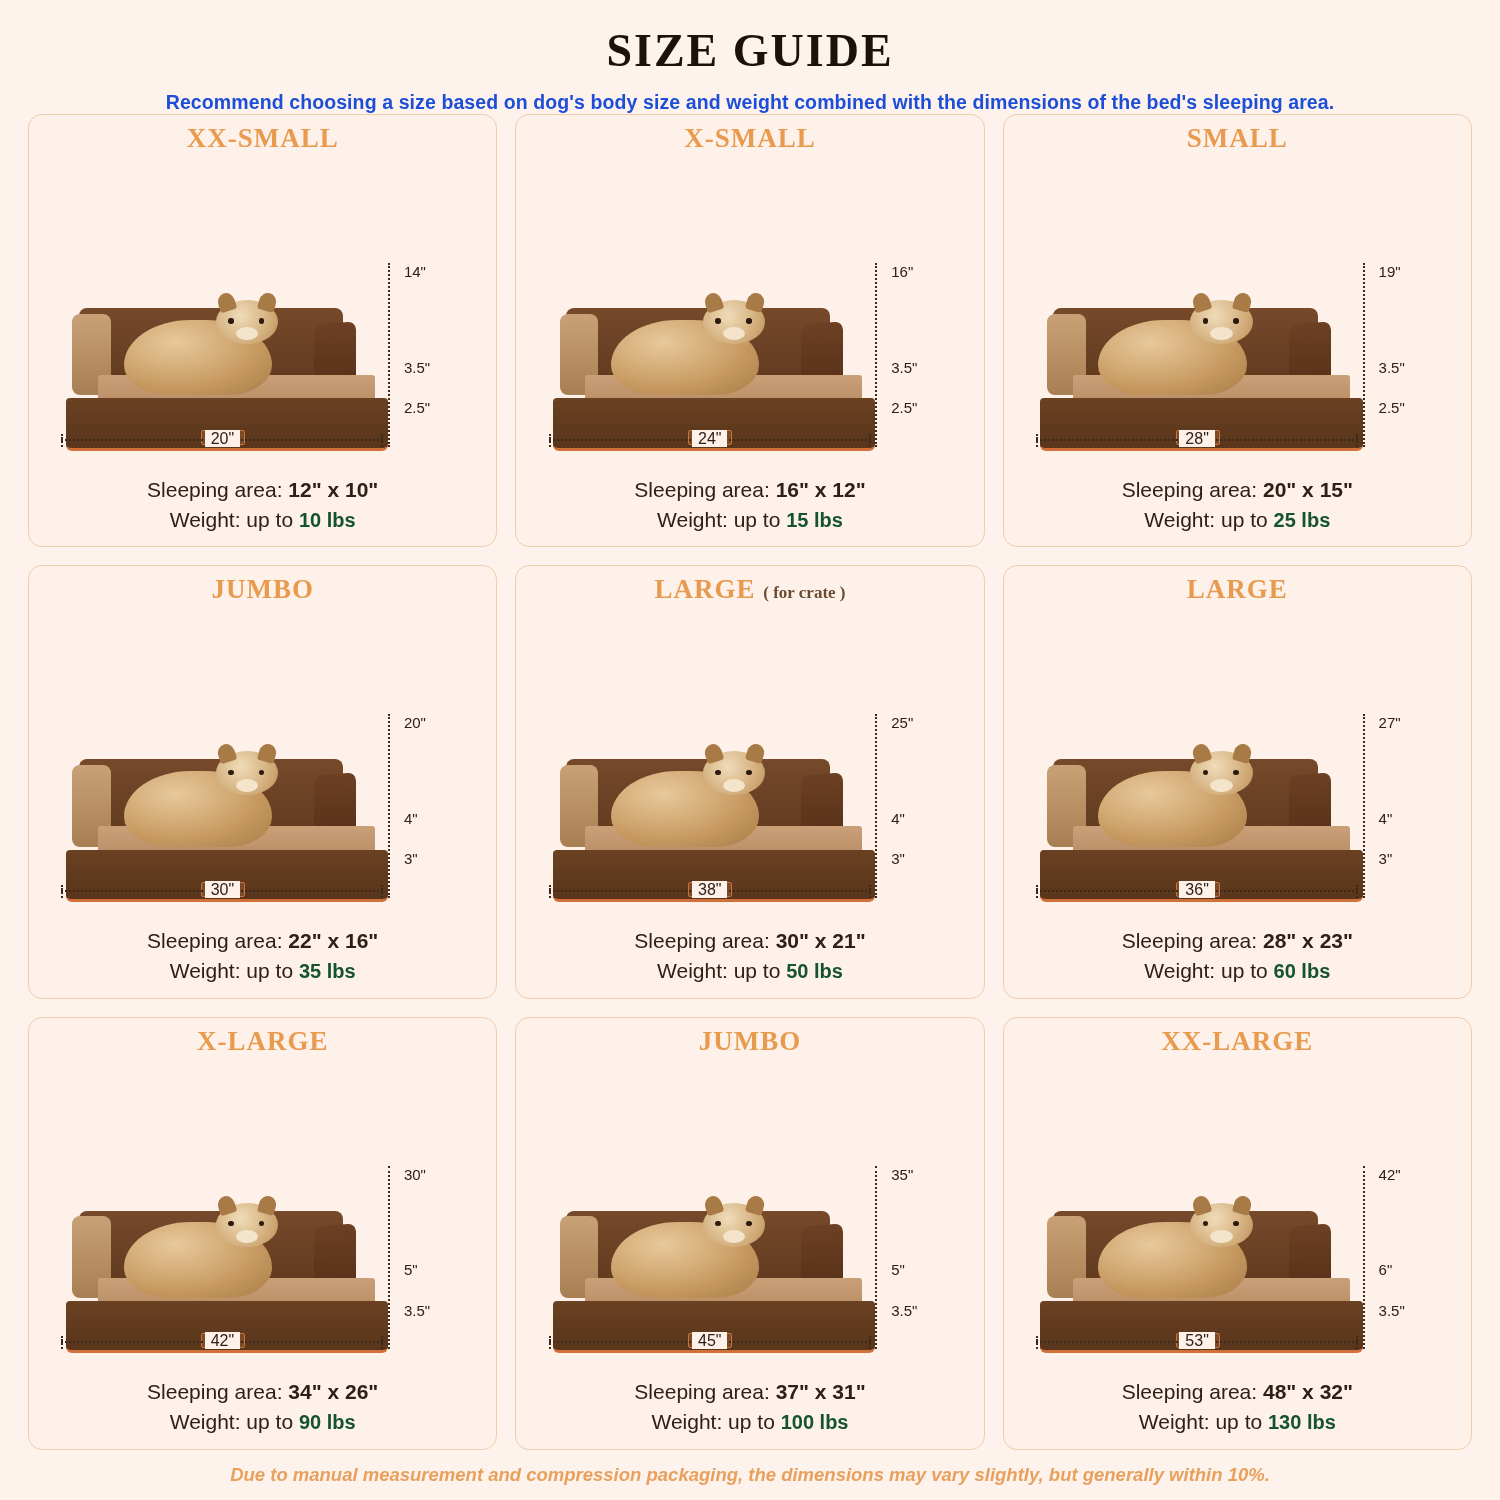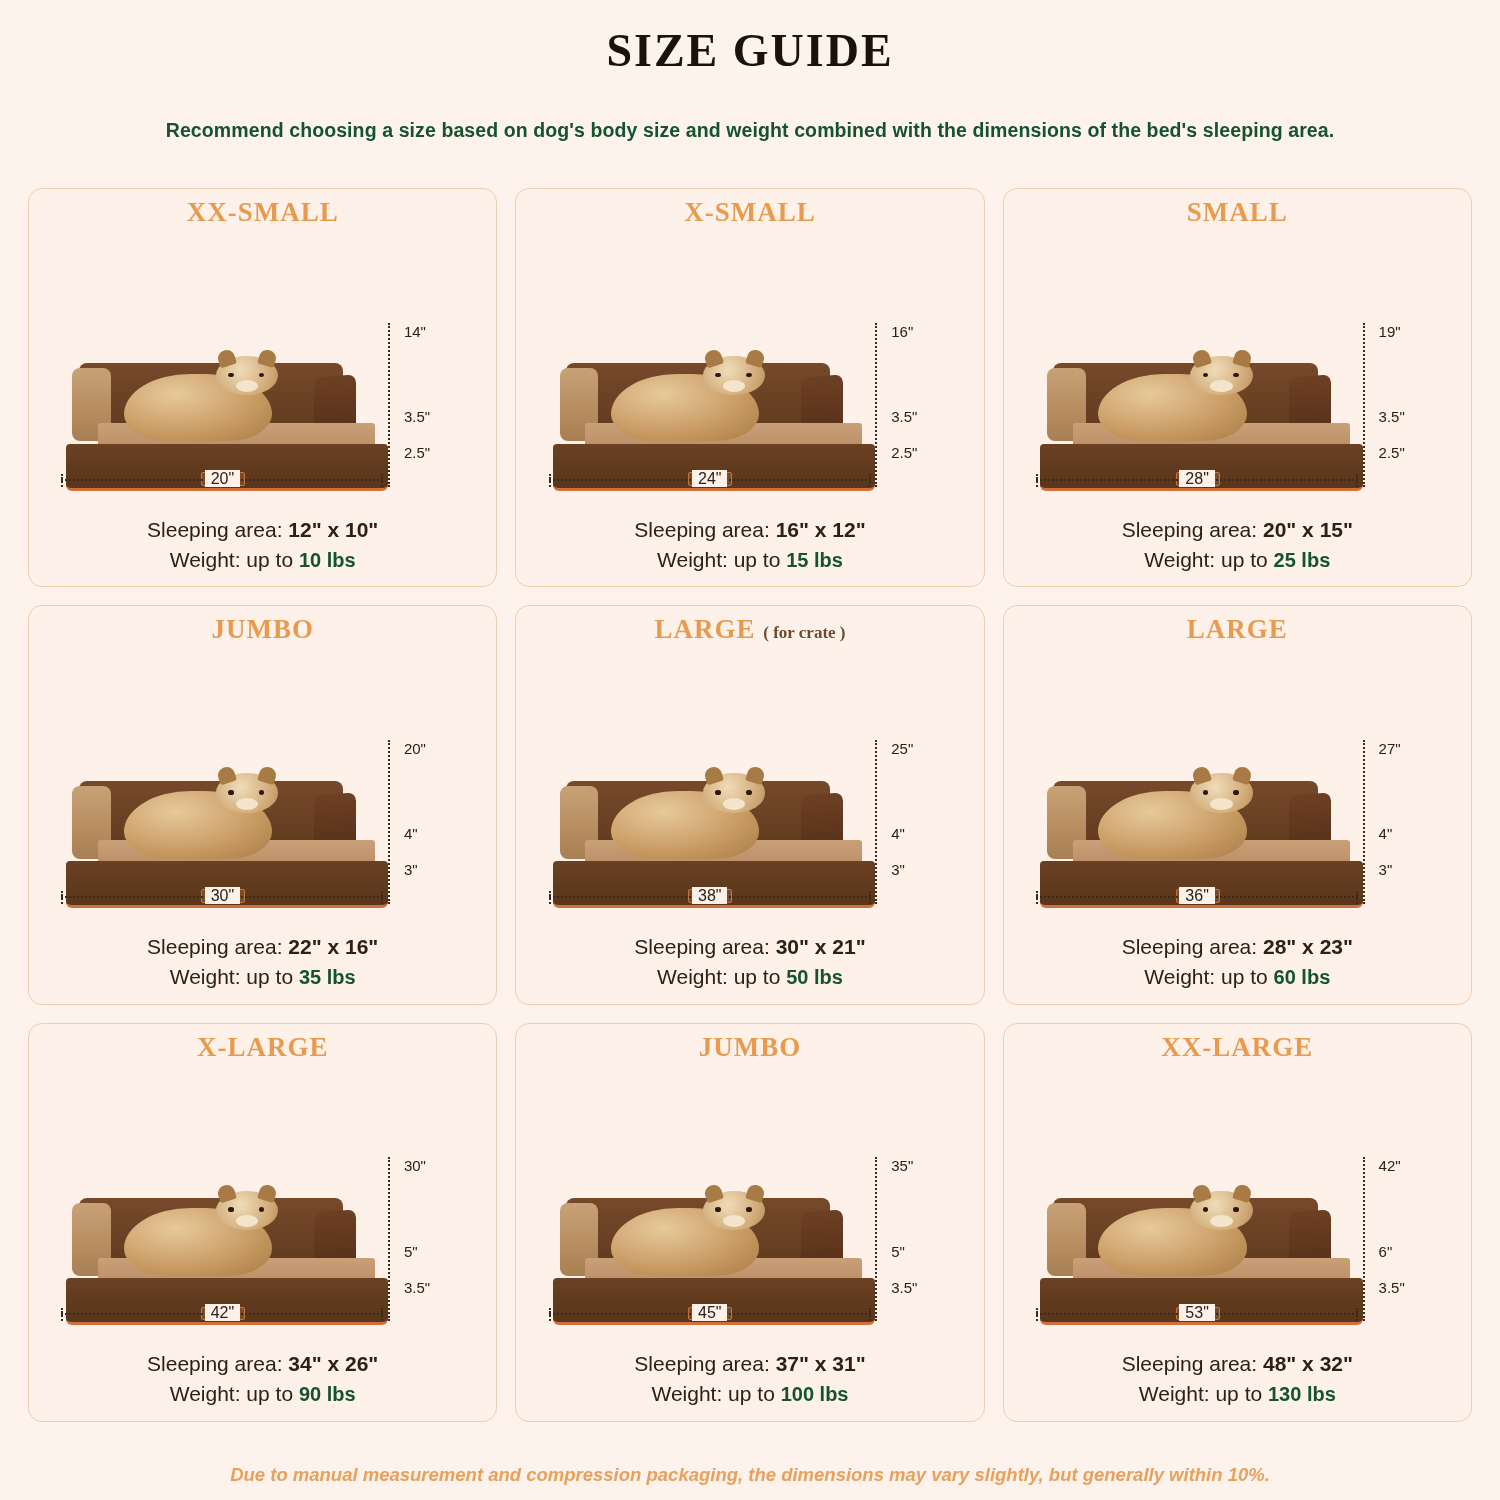--- a/index.html
+++ b/index.html
@@ -14,37 +14,35 @@
     color: #2e2016;
     overflow: hidden;
   }
   .page {
     width: 1500px;
     height: 1500px;
     box-sizing: border-box;
     padding: 18px 28px 10px 28px;
     display: flex;
     flex-direction: column;
-    gap: 28px;
   }
   .title {
     text-align: center;
     font-family: "Liberation Serif", serif;
     font-weight: bold;
     font-size: 46px;
     letter-spacing: 2px;
     color: #1c1208;
     margin: 6px 0 14px 0;
   }
   .subtitle {
     text-align: center;
     font-size: 19.5px;
     font-weight: bold;
-    color: #14532d;
-    margin-bottom: 18px;
+    color: #1d4ed8;
     letter-spacing: 0.1px;
   }
   .grid {
     flex: 1 1 auto;
     display: grid;
     grid-template-columns: repeat(3, 1fr);
     grid-template-rows: repeat(3, 1fr);
     gap: 18px 18px;
   }
   .card {

